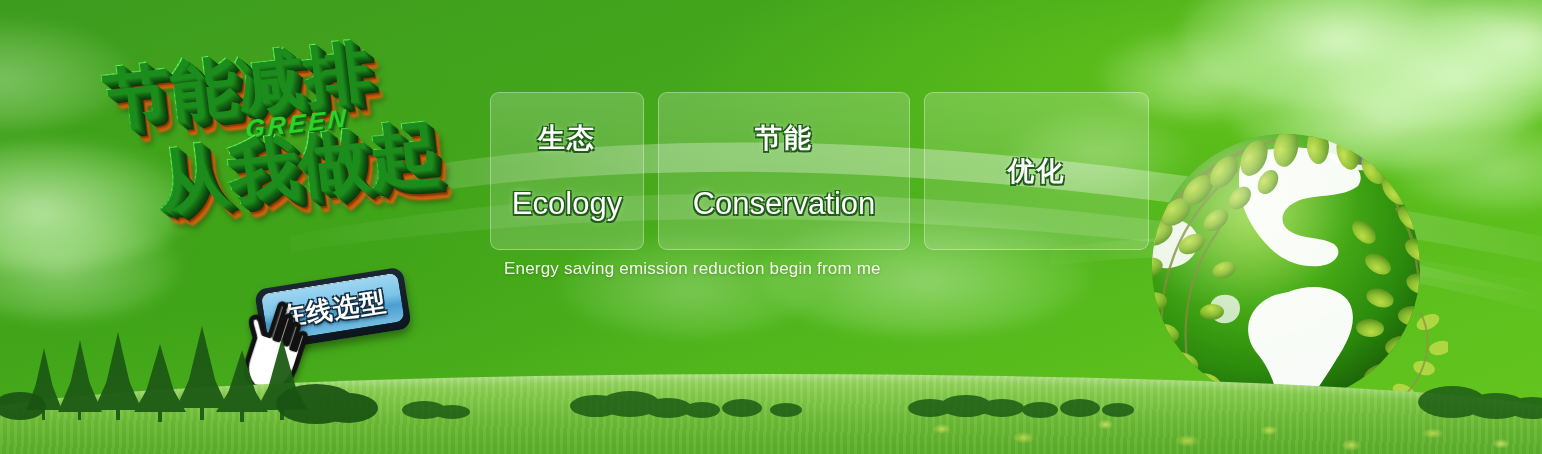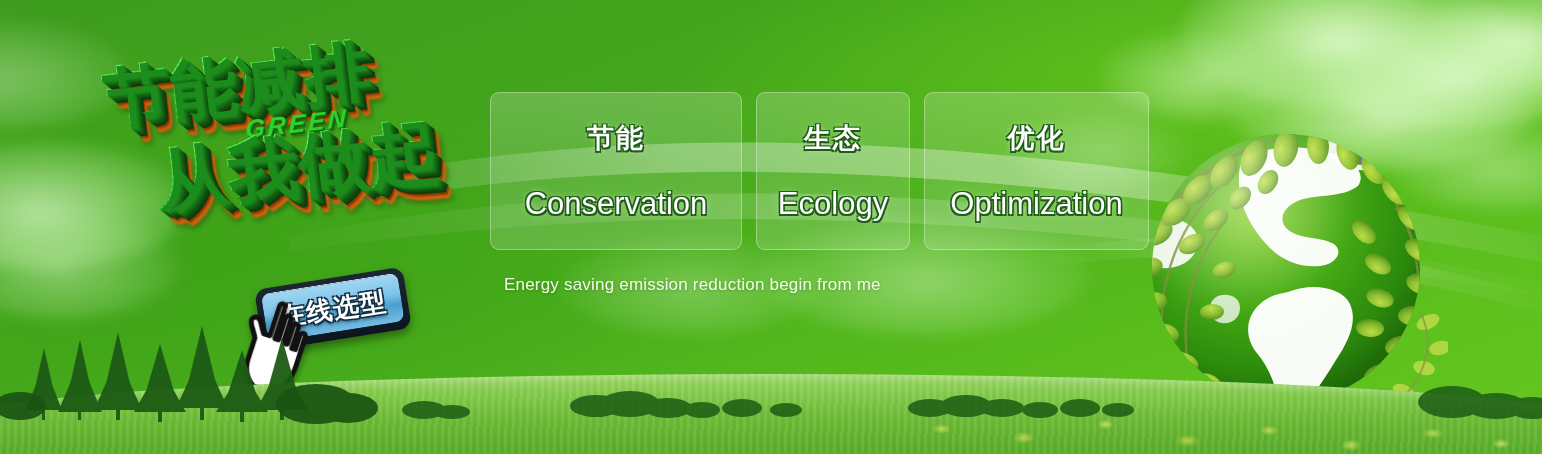--- a/index.html
+++ b/index.html
@@ -145,21 +145,21 @@
   }
   .card-en {
     font-size:31px; color:#ffffff; letter-spacing:0px; white-space:nowrap;
     text-shadow:
       -1.5px -1.5px 0 #1d5d16, 1.5px -1.5px 0 #1d5d16,
       -1.5px 1.5px 0 #1d5d16, 1.5px 1.5px 0 #1d5d16,
       0 0 7px rgba(255,255,255,.5);
   }
 
   .tagline {
-    position:absolute; left:504px; top:275px;
+    position:absolute; left:504px; top:259px;
     font-size:17px; color:#f2fbe8;
     letter-spacing:.2px;
     text-shadow:0 1px 3px rgba(0,0,0,.22);
   }
 
   
   .ground {
     position:absolute; left:-40px; right:-40px; bottom:-6px; height:86px;
     border-radius:50% 50% 0 0 / 46px 46px 0 0;
     background:
@@ -245,31 +245,30 @@
   </div>
 
   <svg class="cursor" viewBox="0 0 64 72">
     <path d="M22 6 C22 3 26 3 26 6 L26 30 L29 30 L29 13 C29 10 33 10 33 13 L33 31 L36 31 L36 17
              C36 14 40 14 40 17 L40 33 L43 33 L43 22 C43 19 47 19 47 22 L47 44
              C47 56 42 64 34 68 L22 68 C15 64 12 57 12 50 L12 34
              C10 30 7 27 6 24 C4 20 9 17 12 21 L17 29 L22 29 Z" fill="#ffffff" stroke="#111111" stroke-width="3.6" stroke-linejoin="round"></path>
   </svg>
 
   <div class="cards">
+    <div class="card">
+      <span class="card-cn">生态</span>
+      <span class="card-en">Ecology</span>
+    </div>
     <div class="card wide">
       <span class="card-cn">节能</span>
       <span class="card-en">Conservation</span>
     </div>
-    <div class="card">
-      <span class="card-cn">生态</span>
-      <span class="card-en">Ecology</span>
-    </div>
     <div class="card wide3">
       <span class="card-cn">优化</span>
-      <span class="card-en">Optimization</span>
     </div>
   </div>
 
   <div class="tagline">Energy saving emission reduction begin from me</div>
 
   <svg class="globe-wrap" viewBox="0 0 320 320">
     <defs>
       <radialGradient id="gball" cx="38%" cy="30%" r="75%">
         <stop offset="0%" stop-color="#8ad22a"></stop>
         <stop offset="42%" stop-color="#49ad16"></stop>

